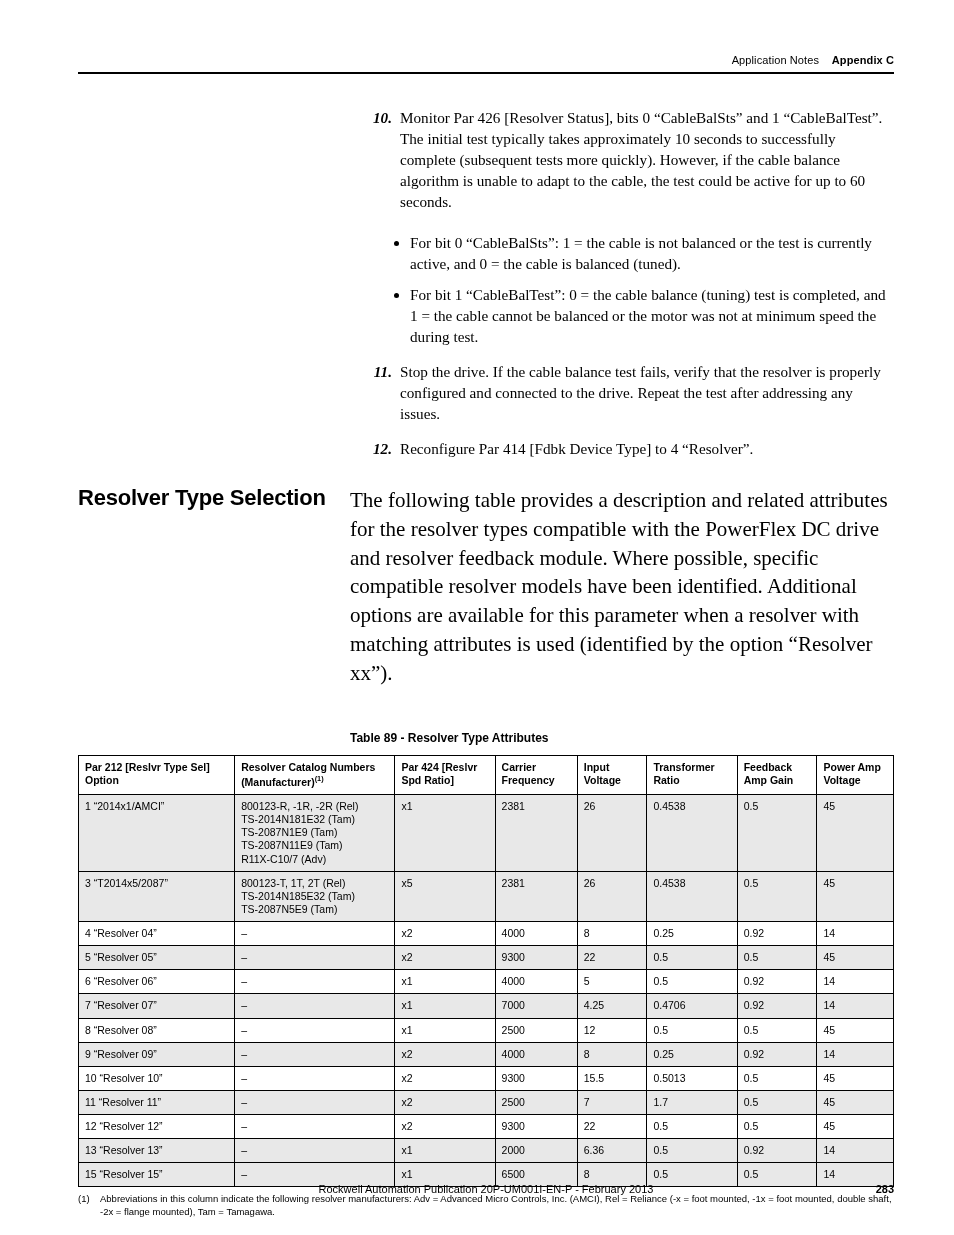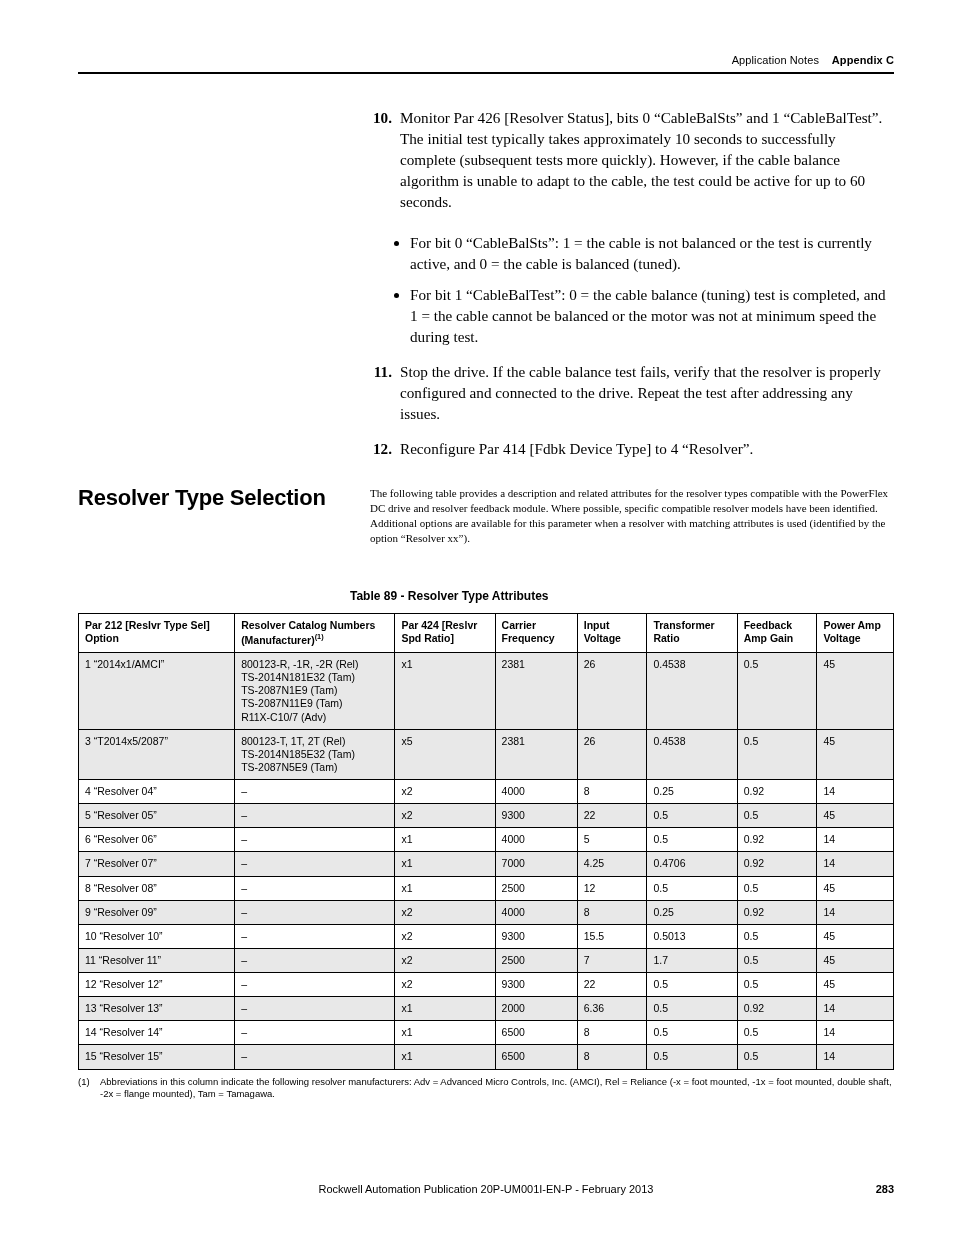--- a/index.html
+++ b/index.html
@@ -23,39 +23,38 @@
   }
   .running-head .bold { font-weight: 700; }
   .rule { border: 0; border-top: 2px solid #000; margin: 0 0 34px 0; }
   .ol-body {
     margin-left: 280px;
     font-size: 15.2px;
     line-height: 1.38;
   }
   .ol-body ol { padding-left: 0; margin: 0; list-style: none; }
   .ol-body li.num { margin-bottom: 14px; display: flex; }
-  .ol-body li.num .nn { width: 34px; flex: none; font-weight: 700; text-align: right; padding-right: 8px; }
+  .ol-body li.num .nn { width: 34px; flex: none; font-weight: 700; text-align: right; padding-right: 8px; font-style: italic; }
   .ol-body li.num .tt { flex: 1; }
   .ol-body ul.bul { list-style: disc; padding-left: 52px; margin: 20px 0 14px 0; }
   .ol-body ul.bul li { margin-bottom: 10px; }
   .section-row { display: flex; margin-top: 26px; }
   .section-head {
     flex: none;
     width: 272px;
     font-family: "Helvetica Neue", Arial, sans-serif;
     font-weight: 800;
     font-size: 22px;
     letter-spacing: -0.01em;
     line-height: 1.1;
   }
   .section-para {
     flex: 1;
-    font-size: 11px;
+    font-size: 21px;
     line-height: 1.38;
-    margin-left: 20px;
   }
   .table-caption {
     margin-left: 272px;
     font-family: "Helvetica Neue", Arial, sans-serif;
     font-weight: 700;
     font-size: 12px;
     margin-top: 43px;
     margin-bottom: 10px;
   }
   table.data {
@@ -274,30 +273,20 @@
       <tr class="shade">
         <td>13 “Resolver 13”</td>
         <td>–</td>
         <td>x1</td>
         <td>2000</td>
         <td>6.36</td>
         <td>0.5</td>
         <td>0.92</td>
         <td>14</td>
       </tr>
-      <tr>
-        <td>14 “Resolver 14”</td>
-        <td>–</td>
-        <td>x1</td>
-        <td>6500</td>
-        <td>8</td>
-        <td>0.5</td>
-        <td>0.5</td>
-        <td>14</td>
-      </tr>
       <tr class="shade">
         <td>15 “Resolver 15”</td>
         <td>–</td>
         <td>x1</td>
         <td>6500</td>
         <td>8</td>
         <td>0.5</td>
         <td>0.5</td>
         <td>14</td>
       </tr>

